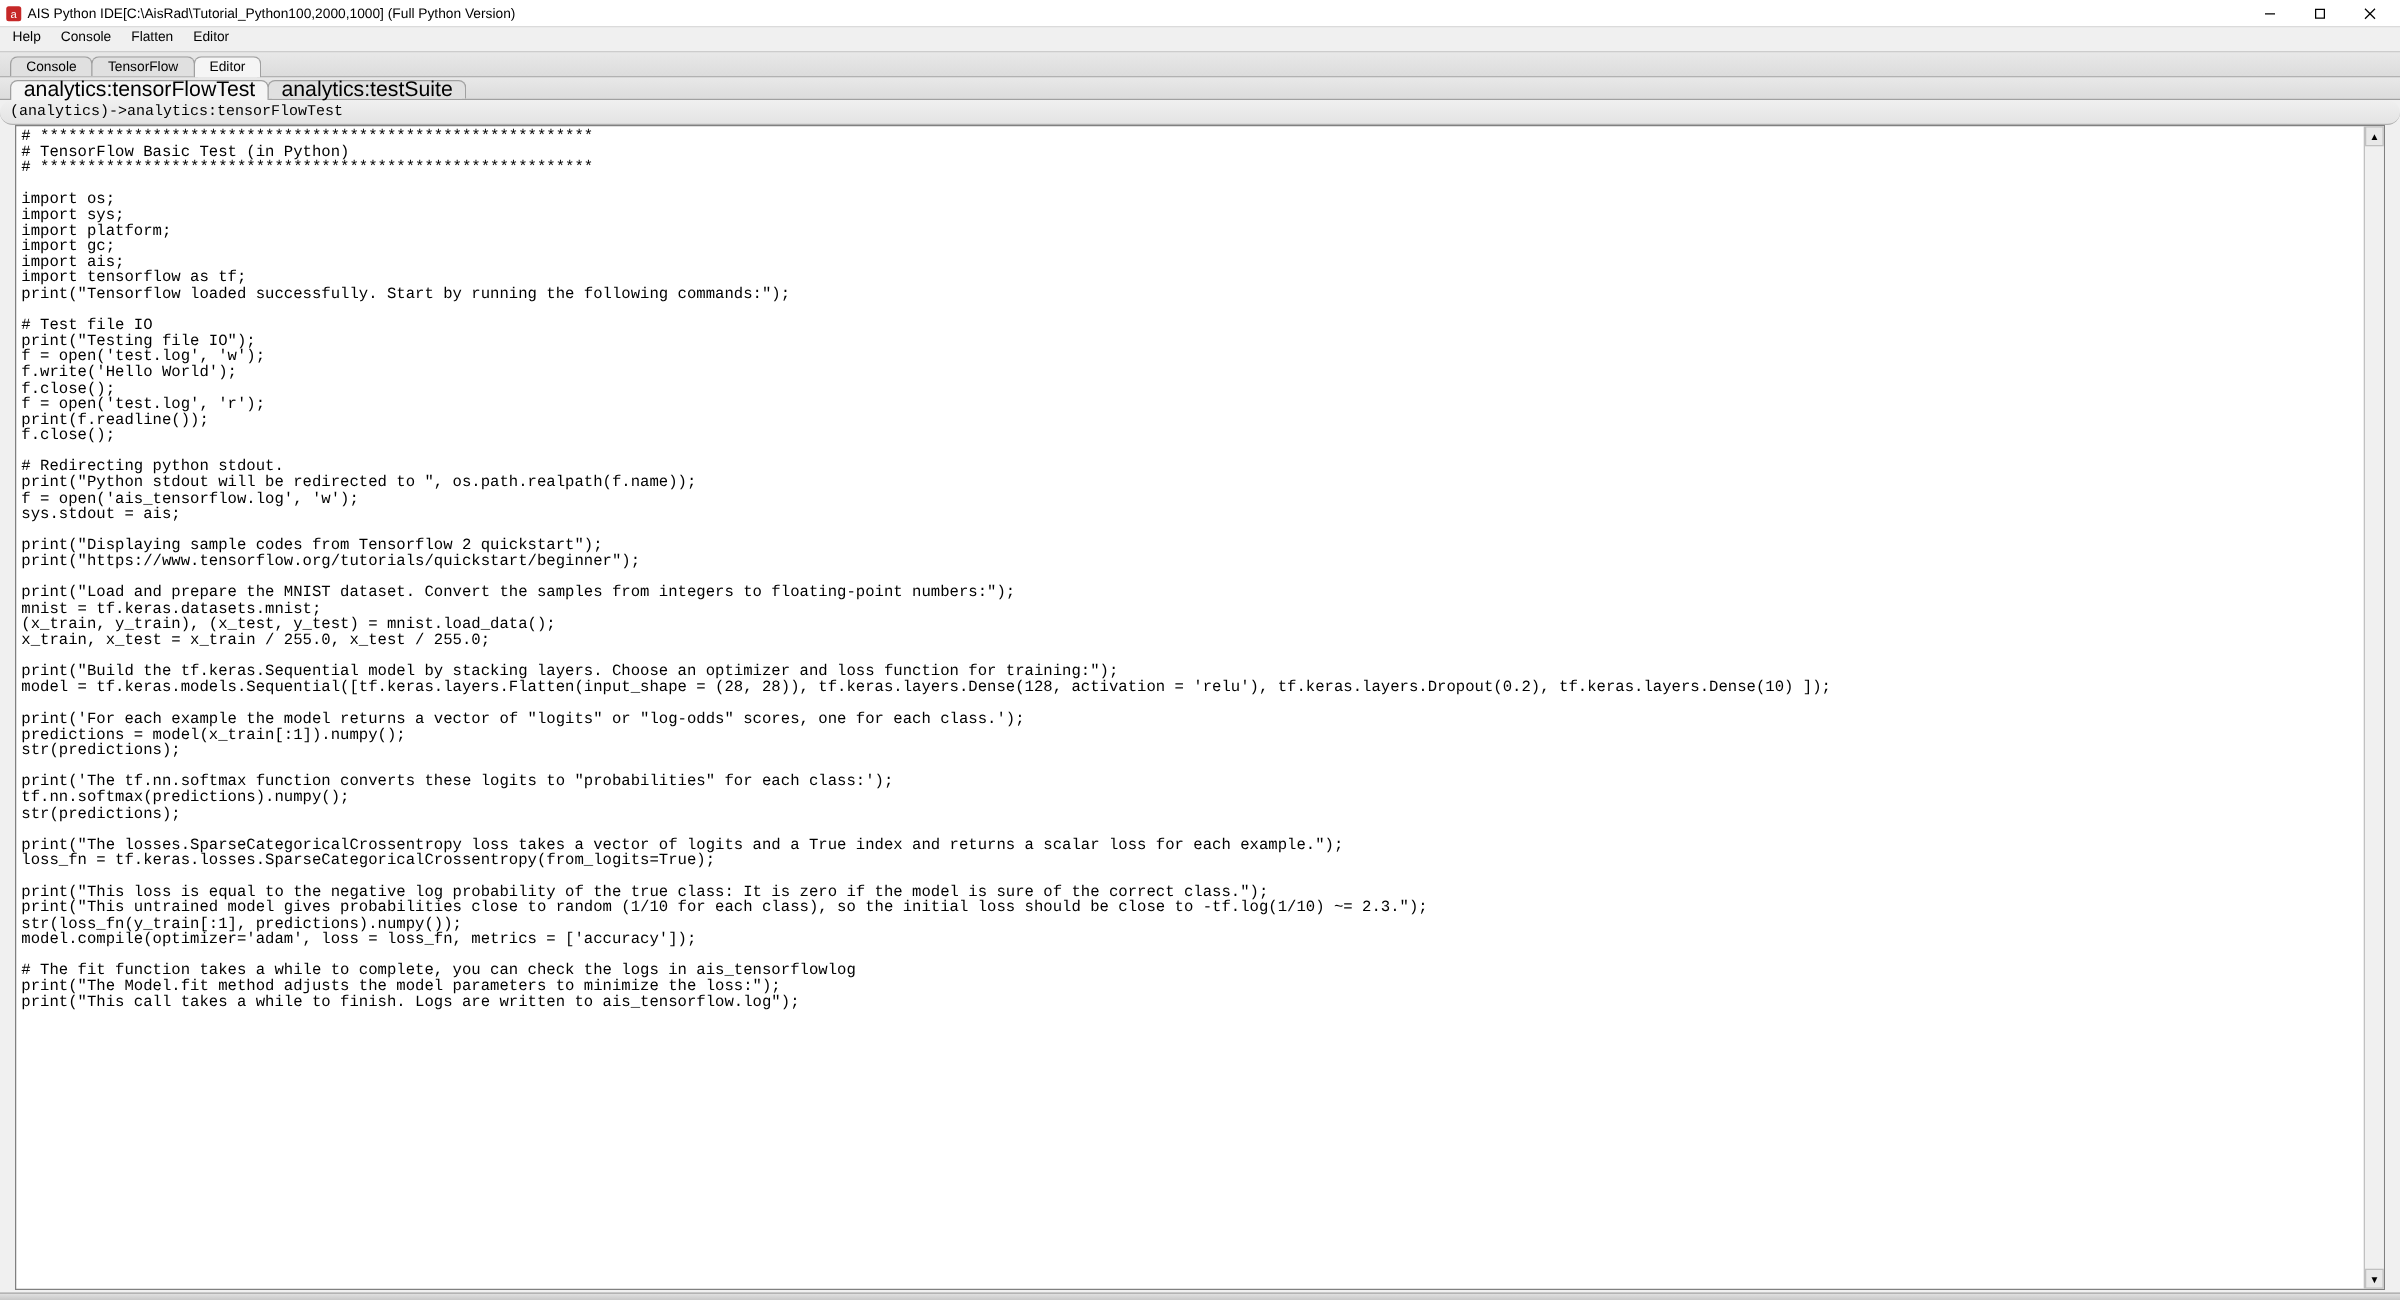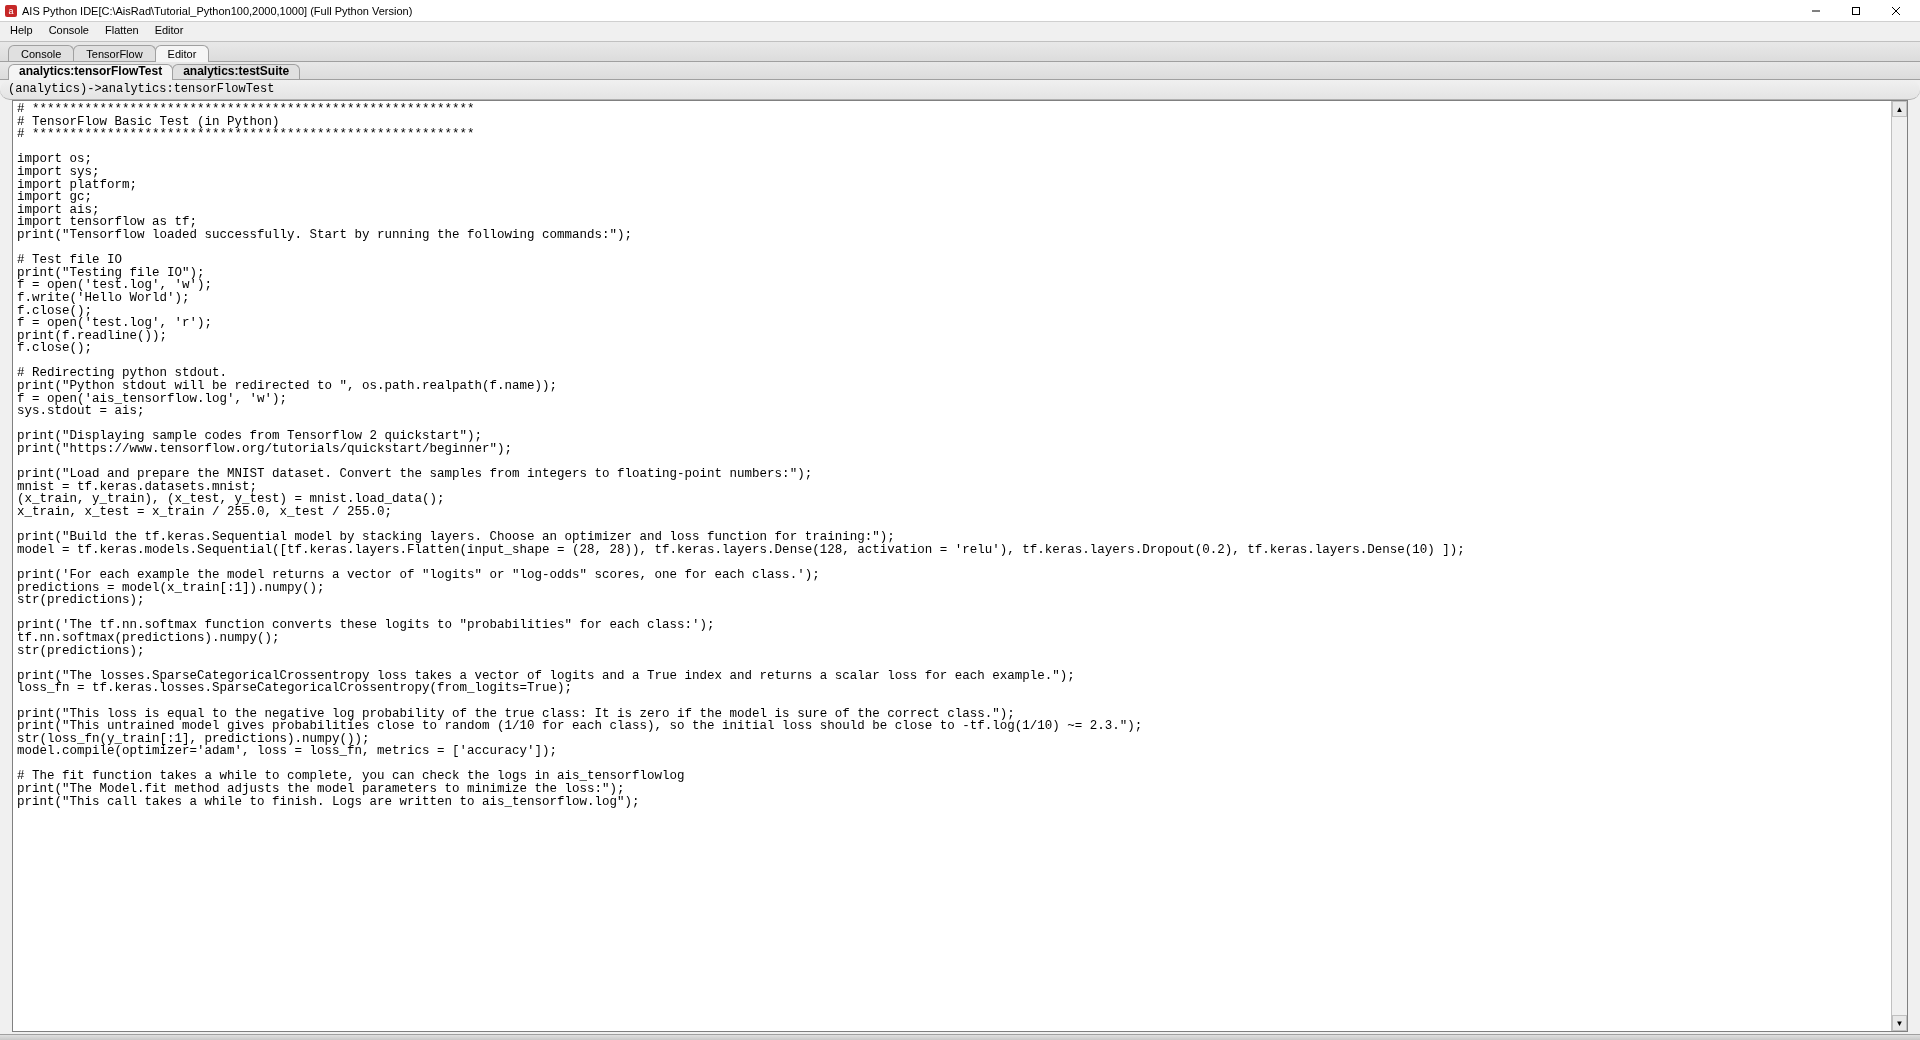--- a/index.html
+++ b/index.html
@@ -82,31 +82,30 @@
     align-items: flex-end;
     height: 18px;
     background: linear-gradient(#e8e8e8, #dcdcdc);
     border-bottom: 1px solid #a0a0a0;
     padding-left: 8px;
     padding-top: 2px;
   }
   .file-tab {
     position: relative;
     padding: 0 10px;
-    font-size: 12px;
+    font-size: 17px;
     background: #e0e0e0;
     border: 1px solid #a0a0a0;
     border-bottom: none;
     border-top-left-radius: 6px;
     border-top-right-radius: 6px;
     cursor: pointer;
     margin-right: -1px;
     height: 15px;
     line-height: 13px;
-    font-weight: bold;
   }
   .file-tab.active {
     background: #f5f5f5;
     z-index: 2;
     height: 16px;
     margin-bottom: -1px;
   }
 
   .breadcrumb-bar {
     height: 20px;

